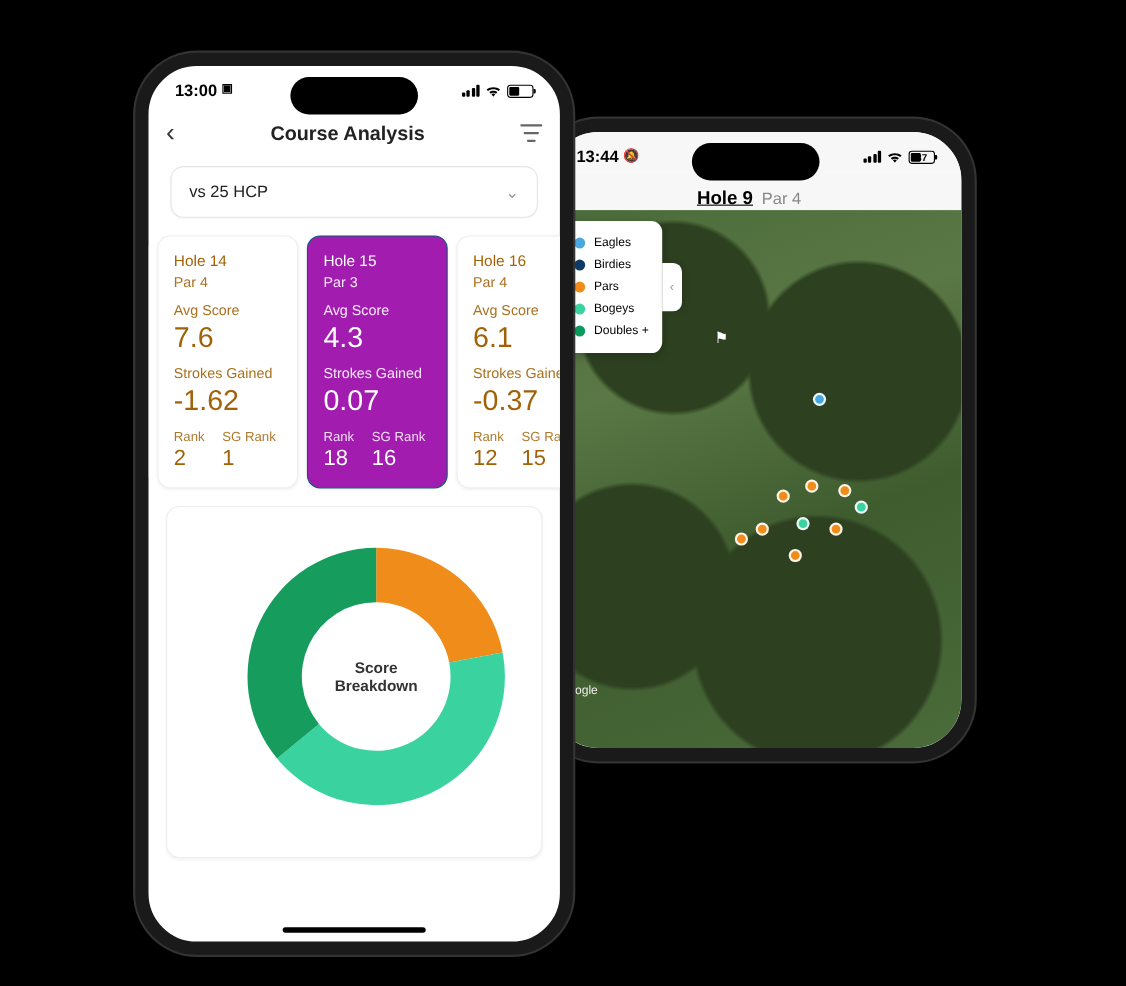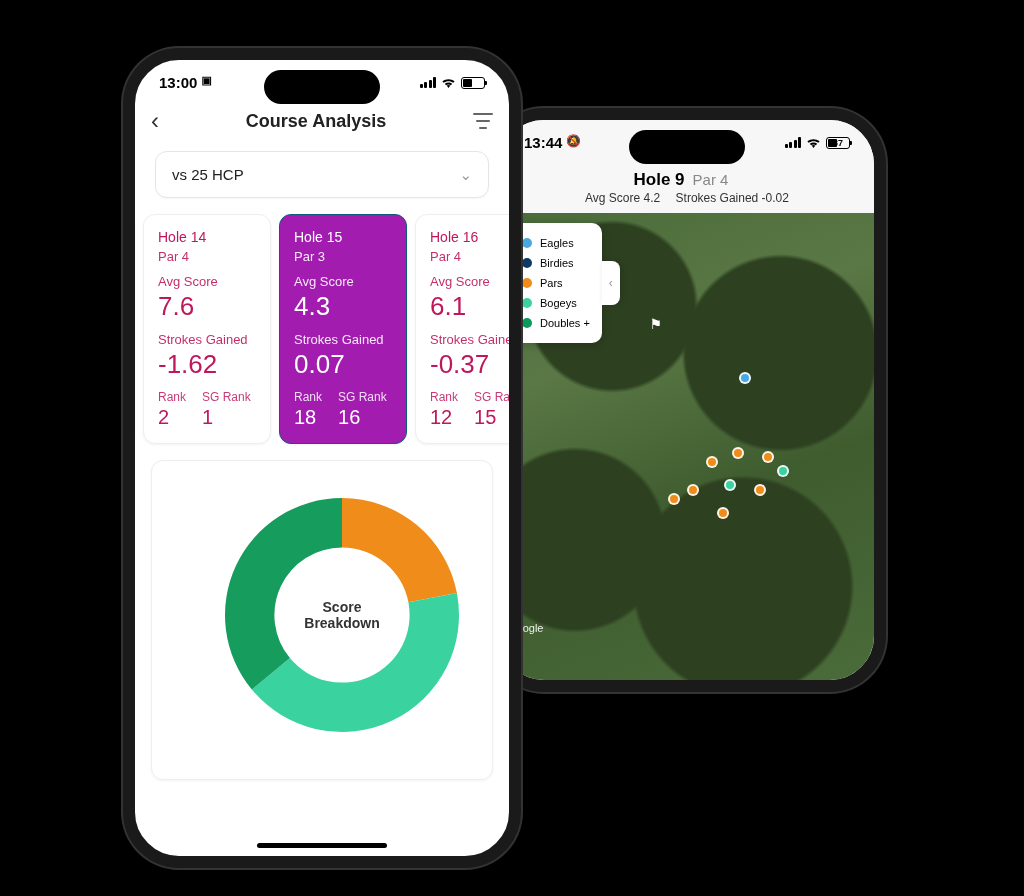--- a/index.html
+++ b/index.html
@@ -48,21 +48,21 @@
     font-size:15px; font-weight:500; color:#222; position:relative; cursor:pointer;
     box-shadow: 0 1px 2px rgba(0,0,0,0.04);
   }
   .dropdown .chev { position:absolute; right:16px; color:#999; }
 
   .cards-row {
     display:flex; gap:8px; padding: 4px 0 12px; overflow:hidden; margin-left:-30px;
   }
   .hole-card {
     background:#fff; border:1px solid #eee; border-radius:12px;
-    padding:14px 14px; min-width:128px; color:#be185d; flex-shrink:0;
+    padding:14px 14px; min-width:128px; color:#a16207; flex-shrink:0;
     box-shadow: 0 1px 3px rgba(0,0,0,0.05);
   }
   .hole-card.selected { background:#a21caf; color:#fff; border-color:#0d5a7a; }
   .hole-card .hole-name { font-size:14px; font-weight:500; }
   .hole-card .par { font-size:13px; margin-top:4px; opacity:0.9; }
   .hole-card .lbl { font-size:13px; margin-top:10px; opacity:0.9; }
   .hole-card .big { font-size:26px; font-weight:400; margin-top:2px; }
   .hole-card .ranks { display:flex; gap:16px; margin-top:10px; }
   .hole-card .rank-col .rlabel { font-size:12px; opacity:0.85; }
   .hole-card .rank-col .rval { font-size:20px; margin-top:2px; }
@@ -82,21 +82,21 @@
   .home-indicator {
     position:absolute; bottom:8px; left:50%; transform:translateX(-50%);
     width:130px; height:5px; background:#000; border-radius:3px;
   }
 
   
   .phone-right .status-bar { background:#f7f7f7; }
   .header-sub { text-align:center; font-size:12px; color:#333; padding-bottom:8px; background:#f7f7f7; }
   .header-sub span { margin: 0 6px; }
   .title-row2 { display:flex; justify-content:center; gap:8px; align-items:baseline; background:#f7f7f7; padding-top:6px; }
-  .title-row2 .h { font-size:17px; font-weight:700; }
+  .title-row2 .h { font-size:17px; font-weight:700;text-decoration:underline; }
   .title-row2 .p { font-size:15px; color:#888; }
   .header-row2 { display:flex; align-items:center; padding: 6px 14px 0; background:#f7f7f7; }
 
   .map-area {
     position:relative; flex:1; background:
       radial-gradient(circle at 30% 20%, #2d4020 0 18%, transparent 19%),
       radial-gradient(circle at 75% 30%, #2d4020 0 22%, transparent 23%),
       radial-gradient(circle at 20% 70%, #2d4020 0 20%, transparent 21%),
       radial-gradient(circle at 65% 80%, #2d4020 0 24%, transparent 25%),
       linear-gradient(160deg, #4a6b3a 0%, #5a7845 30%, #3f5c2f 60%, #4a6b3a 100%);
@@ -291,24 +291,20 @@
 
     <div class="header-row2">
       <span class="back-chevron">‹</span>
       <div style="flex:1">
         <div class="title-row2">
           <span class="h">Hole 9</span>
           <span class="p">Par 4</span>
         </div>
       </div>
       <span style="width:20px"></span>
-    </div>
-    <div class="header-sub">
-      <span>Avg Score 4.2</span>
-      <span>Strokes Gained -0.02</span>
     </div>
 
     <div class="map-area">
       <div class="legend" id="legend">
         <div class="legend-handle">‹</div>
       <div class="legend-row">
             <span class="legend-dot" style="background:#4aa8e0"></span>
             <span>Eagles</span>
           </div>
           <div class="legend-row">

